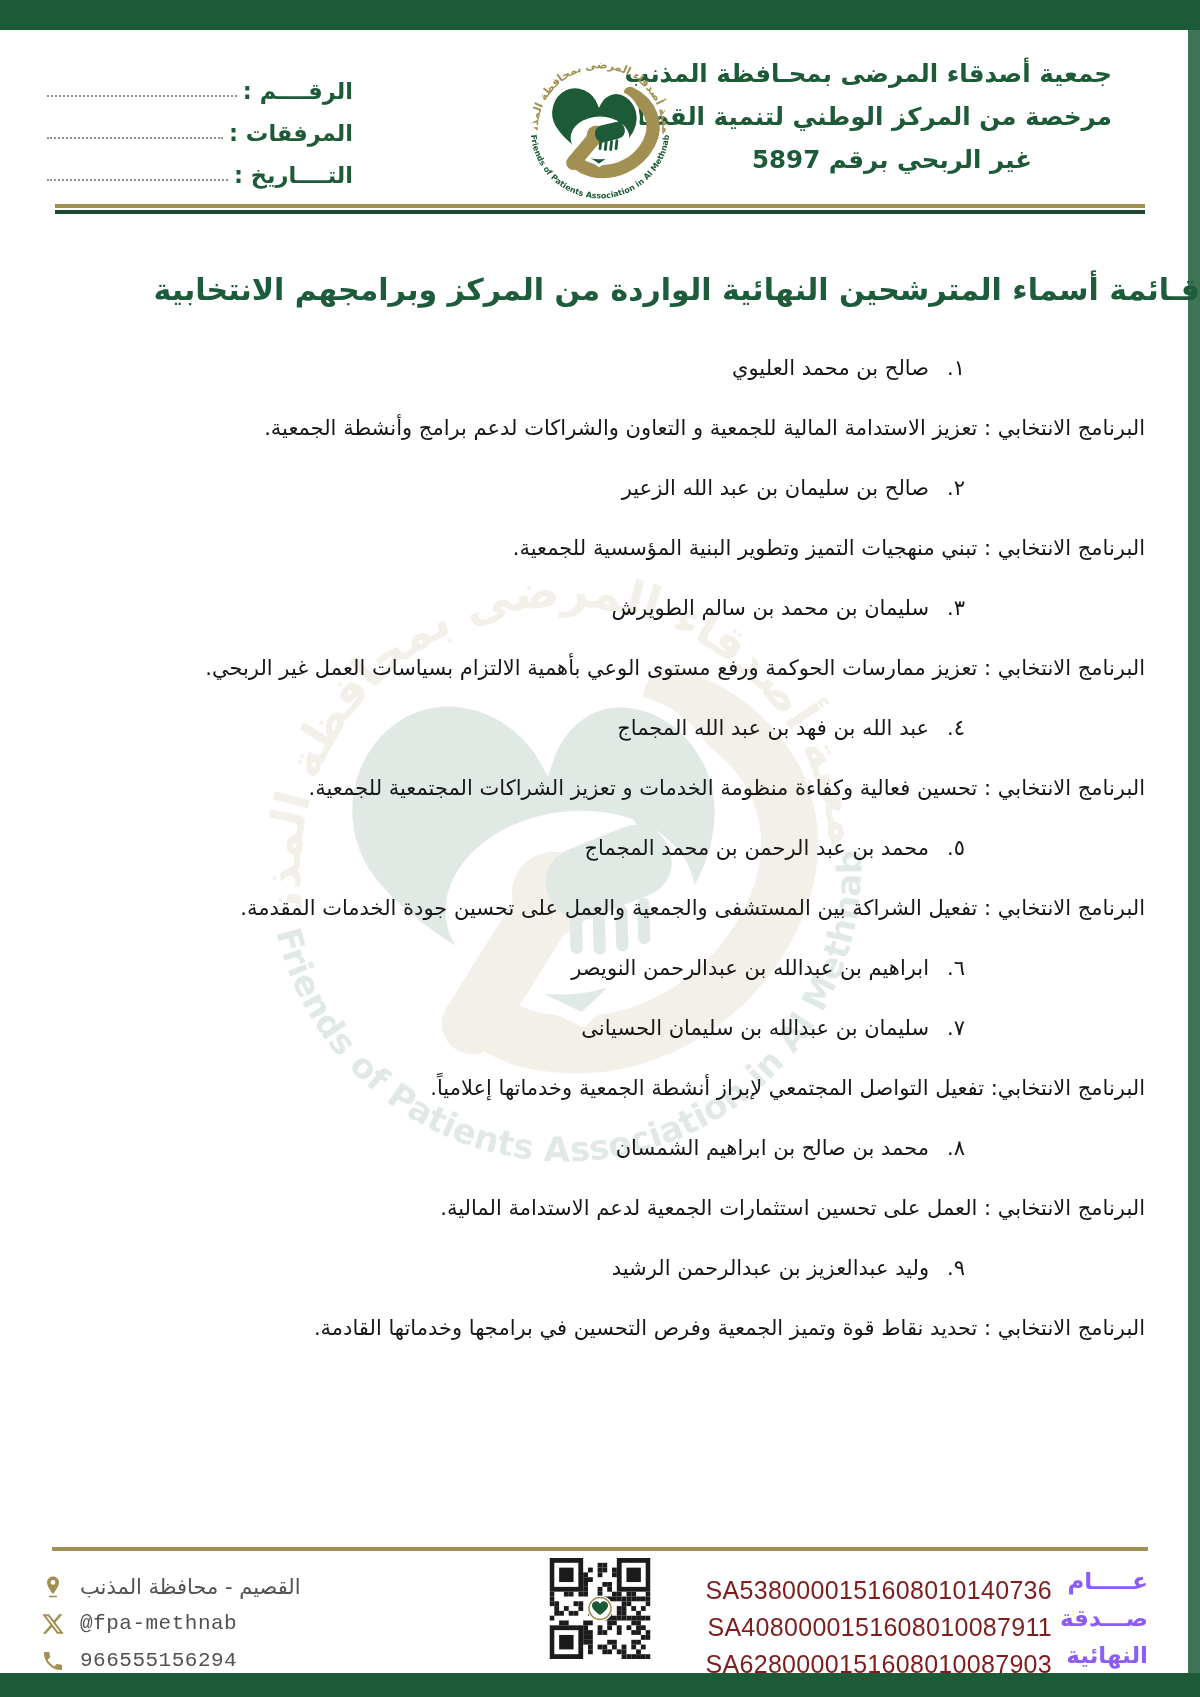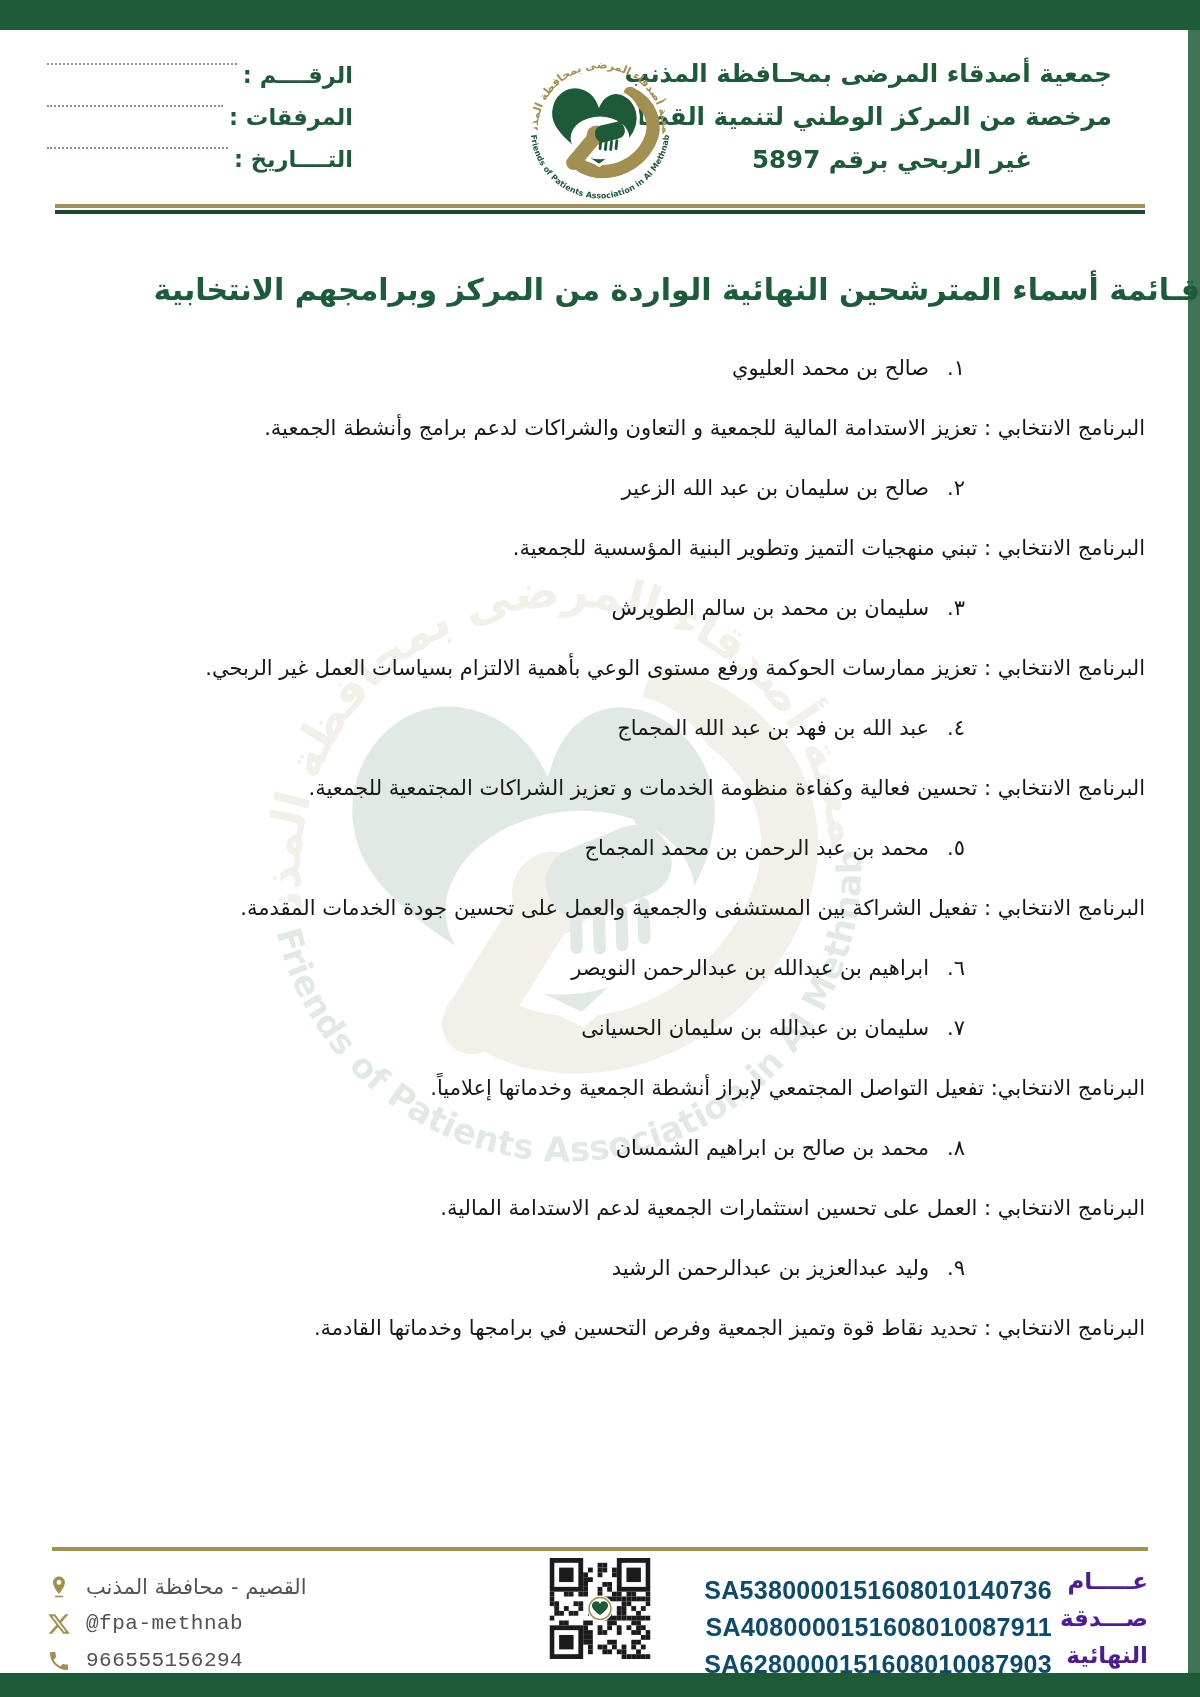--- a/index.html
+++ b/index.html
@@ -6,52 +6,52 @@
   #page{position:relative;width:1200px;height:1697px;background:#fff;overflow:hidden;
         font-family:"DejaVu Sans",sans-serif;}
   
   .top-bar{position:absolute;top:0;left:0;right:0;height:30px;background:#1c5a38;}
   .bottom-bar{position:absolute;bottom:0;left:0;right:0;height:24px;background:#1c5a38;}
   .right-strip{position:absolute;top:30px;bottom:24px;right:0;width:12px;background:#1c5a38;opacity:.85;}
   
   .org-block{position:absolute;top:52px;right:88px;width:440px;text-align:center;
              color:#1c5a38;font-weight:bold;font-size:24.5px;line-height:43px;direction:rtl;white-space:nowrap;}
   .fields{position:absolute;top:62px;left:45px;width:308px;direction:rtl;}
-  .field-row{display:flex;height:42px;}
+  .field-row{display:flex;align-items:flex-end;height:42px;}
   .field-label{color:#1c5a38;font-weight:bold;font-size:22.5px;white-space:nowrap;}
   .field-leader{flex:1;border-bottom:2px dotted #8a968c;margin:0 6px 7px 2px;height:1px;}
   .logo-wrap{position:absolute;top:40px;left:50%;transform:translateX(-50%);width:178px;height:178px;}
   .rule-gold{position:absolute;top:204px;left:55px;right:55px;height:4px;background:#a28f52;}
   .rule-dark{position:absolute;top:210px;left:55px;right:55px;height:4px;background:#1c4a30;}
   
   .watermark{position:absolute;top:485px;left:185px;width:760px;height:760px;opacity:.13;
              transform:rotate(-8deg);pointer-events:none;}
   
   .doc-title{position:absolute;top:272px;left:0;right:0;text-align:right;color:#1d5c3a;
              font-weight:bold;font-size:30px;direction:rtl;white-space:nowrap;}
   
   .list{position:absolute;top:338px;left:55px;right:55px;direction:rtl;color:#171717;}
   .row{height:60px;display:flex;align-items:center;font-size:21px;}
   .row.name{padding-right:180px;}
   .row .num{margin-left:18px;}
   .row.program{text-align:center;}
   
   .footer-rule{position:absolute;top:1547px;left:52px;right:52px;height:4px;background:#a28f52;}
-  .contact{position:absolute;top:1568px;left:46px;width:300px;}
+  .contact{position:absolute;top:1568px;left:40px;width:300px;}
   .contact-row{display:flex;align-items:center;height:37px;gap:14px;color:#515156;}
   .contact-row .c-icon{width:26px;height:26px;flex:0 0 26px;display:flex;align-items:center;justify-content:center;}
   .contact-row .c-icon svg{width:24px;height:24px;fill:#a28f52;}
   .c-text-ar{font-size:21px;direction:rtl;}
   .c-text{font-family:Liberation Mono, monospace;font-size:21px;letter-spacing:.5px;}
   .qr{position:absolute;top:1558px;left:50%;transform:translateX(-50%);width:101px;height:101px;}
   .accounts{position:absolute;top:1562px;right:52px;direction:rtl;}
   .account-row{display:flex;align-items:center;height:37px;}
-  .acct-label{color:#4c1d95;font-weight:bold;font-size:23px;width:96px;white-space:nowrap;}
-  .acct-iban{font-family:"Liberation Sans",sans-serif;direction:ltr;color:#0c4a6e;
-             font-size:25px;font-weight:bold;letter-spacing:.3px;margin-top:20px;}
+  .acct-label{color:#8b5cf6;font-weight:bold;font-size:23px;width:96px;white-space:nowrap;}
+  .acct-iban{font-family:"Liberation Sans",sans-serif;direction:ltr;color:#7f1d1d;
+             font-size:25px;font-weight:normal;letter-spacing:.3px;margin-top:20px;}
 </style>
 </head>
 <body>
 
 <svg width="0" height="0" style="position:absolute">
   <defs>
     <symbol id="logo-sym" viewBox="0 0 200 200">
       <path id="arcTop" d="M 30 102 A 70 70 0 0 1 170 102" fill="none"></path>
       <path id="arcBot" d="M 22 100 A 78 78 0 0 0 178 100" fill="none"></path>
       <text font-size="12.5" fill="#a28f52" font-weight="bold">

